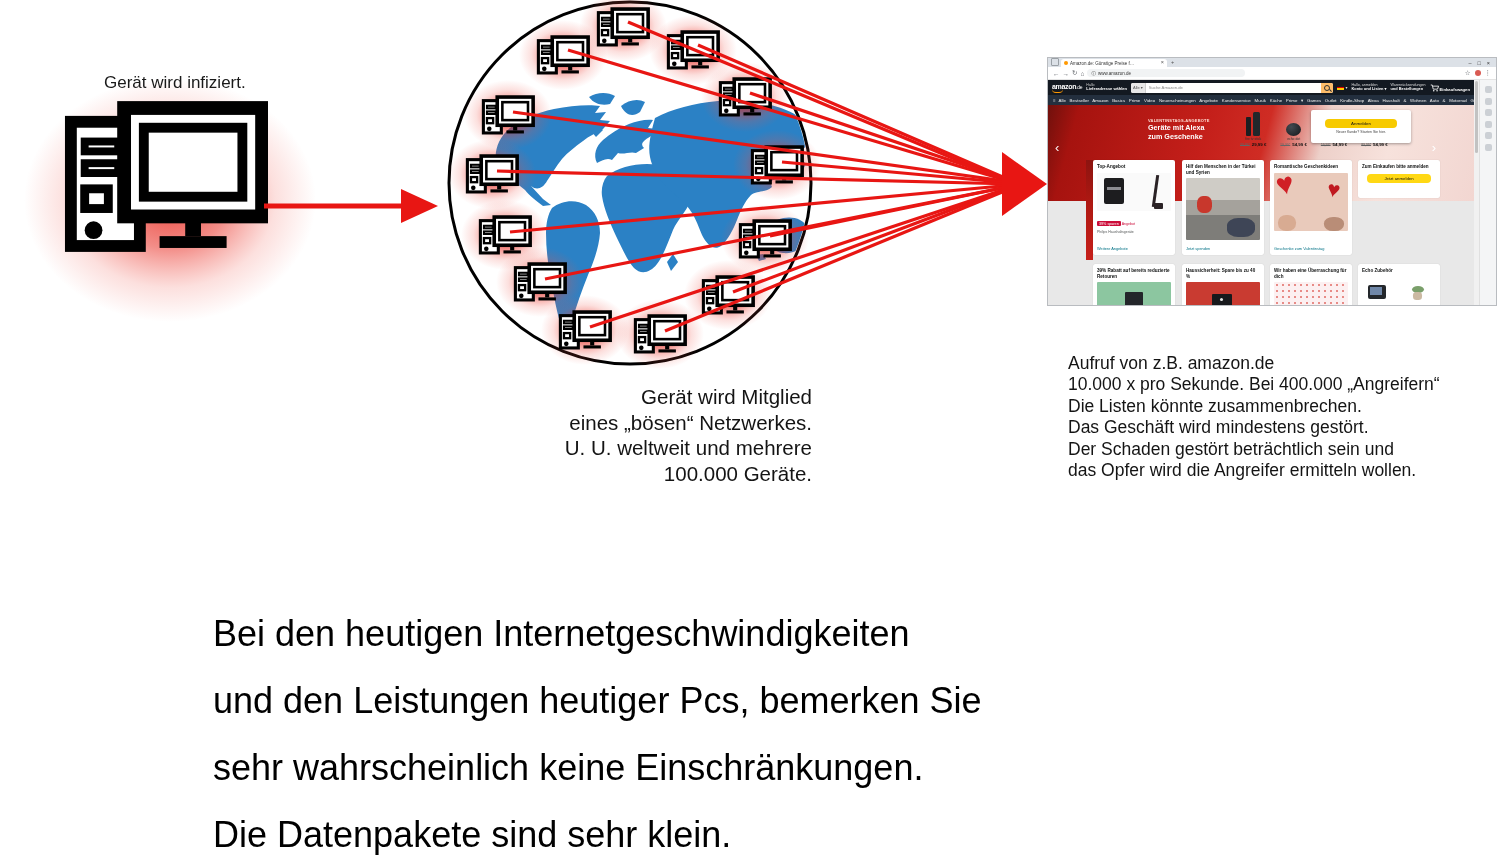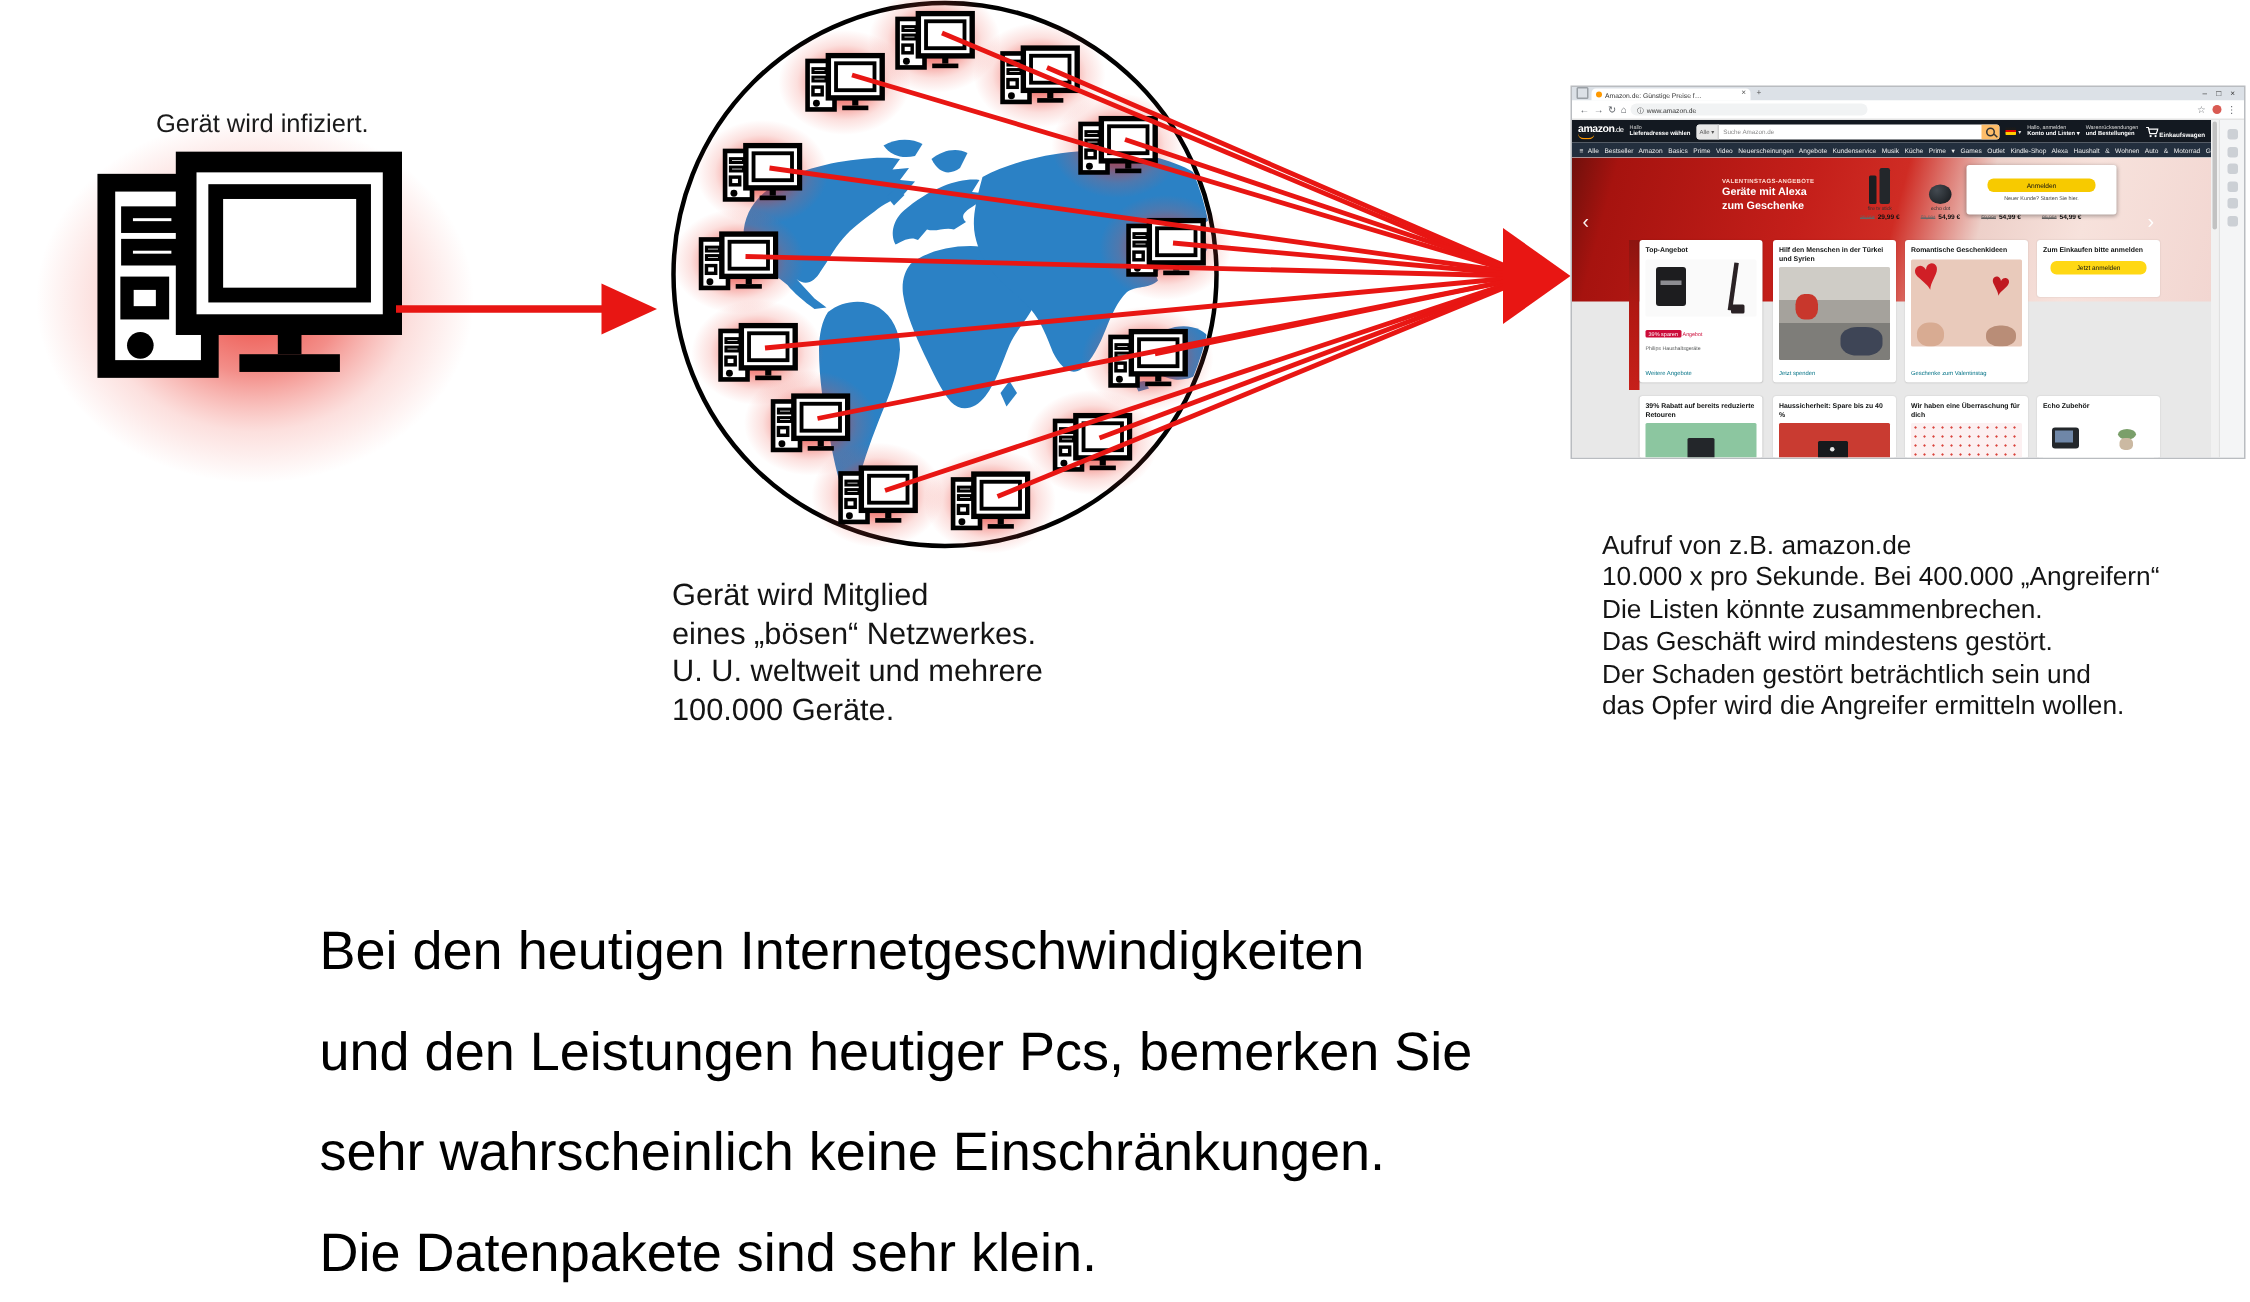--- a/index.html
+++ b/index.html
@@ -2,21 +2,21 @@
 <html><head>
 <meta charset="utf-8">
 <style>
   html,body{margin:0;padding:0;background:#fff;}
   #canvas{position:relative;width:1500px;height:868px;background:#fff;overflow:hidden;
           font-family:"Liberation Sans",sans-serif;color:#000;}
   .abs{position:absolute;}
 
   
   .lbl-infected{left:104px;top:73px;font-size:17px;color:#1a1a1a;}
-  .caption-botnet{left:448px;top:384px;width:364px;text-align:left;font-size:20.5px;line-height:25.6px;color:#141414;}
+  .caption-botnet{left:448px;top:384px;width:364px;text-align:right;font-size:20.5px;line-height:25.6px;color:#141414;}
   .attack-info{left:1068px;top:334px;font-size:17.5px;line-height:21.4px;color:#141414;margin-top:19px;}
   .conclusion{left:213px;top:600px;font-size:36px;line-height:67px;color:#000;}
 
   
   .browser{left:1047px;top:57px;width:450px;height:249px;background:#fff;
            border:1px solid #b9bcc0;box-sizing:border-box;overflow:hidden;
            display:flex;flex-direction:column;}
   .tabstrip{height:9px;background:#dce1e7;display:flex;align-items:flex-end;padding:0 3px;flex:0 0 auto;}
   .tabactions{width:6px;height:6px;border:1px solid #9aa0a6;border-radius:1px;margin:0 2px 1px 0;}
   .tab{height:8px;background:#fff;border-radius:3px 3px 0 0;display:flex;align-items:center;gap:2px;padding:0 3px;width:100px;}

